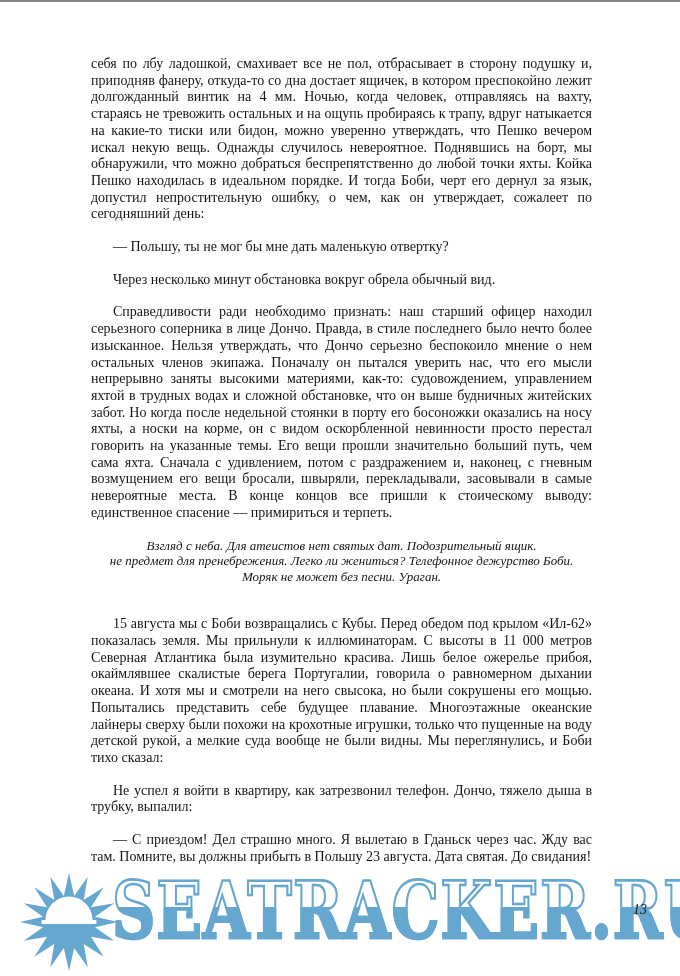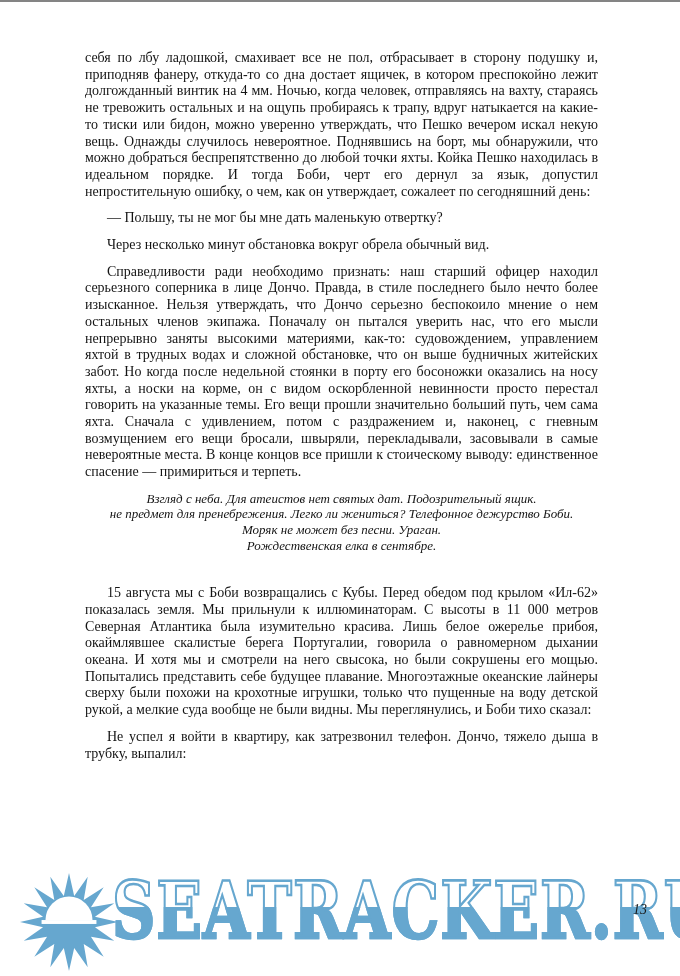--- a/index.html
+++ b/index.html
@@ -27,21 +27,21 @@
     position: absolute;
     top: 40px;
     left: 75px;
     width: 533px;
     font-size: 14px;
     line-height: 16.7px;
     text-align: justify;
   }
 
   .body-par {
-    margin: 10px;
+    margin: 16px;
     text-indent: 22px;
   }
   .body-par.no-indent { text-indent: 0; }
 
   .chapter-title {
     margin: 22px 0 16px 0;
     text-align: center;
     font-size: 16.5px;
     font-weight: bold;
     letter-spacing: 1.5px;
@@ -112,25 +112,25 @@
     <p class="body-par no-indent">себя по лбу ладошкой, смахивает все не пол, отбрасывает в сторону подушку и, приподняв фанеру, откуда-то со дна достает ящичек, в котором преспокойно лежит долгожданный винтик на 4 мм. Ночью, когда человек, отправляясь на вахту, стараясь не тревожить остальных и на ощупь пробираясь к трапу, вдруг натыкается на какие-то тиски или бидон, можно уверенно утверждать, что Пешко вечером искал некую вещь. Однажды случилось невероятное. Поднявшись на борт, мы обнаружили, что можно добраться беспрепятственно до любой точки яхты. Койка Пешко находилась в идеальном порядке. И тогда Боби, черт его дернул за язык, допустил непростительную ошибку, о чем, как он утверждает, сожалеет по сегодняшний день:</p>
     <p class="body-par">— Польшу, ты не мог бы мне дать маленькую отвертку?</p>
     <p class="body-par">Через несколько минут обстановка вокруг обрела обычный вид.</p>
     <p class="body-par">Справедливости ради необходимо признать: наш старший офицер находил серьезного соперника в лице Дончо. Правда, в стиле последнего было нечто более изысканное. Нельзя утверждать, что Дончо серьезно беспокоило мнение о нем остальных членов экипажа. Поначалу он пытался уверить нас, что его мысли непрерывно заняты высокими материями, как-то: судовождением, управлением яхтой в трудных водах и сложной обстановке, что он выше будничных житейских забот. Но когда после недельной стоянки в порту его босоножки оказались на носу яхты, а носки на корме, он с видом оскорбленной невинности просто перестал говорить на указанные темы. Его вещи прошли значительно больший путь, чем сама яхта. Сначала с удивлением, потом с раздражением и, наконец, с гневным возмущением его вещи бросали, швыряли, перекладывали, засовывали в самые невероятные места. В конце концов все пришли к стоическому выводу: единственное спасение — примириться и терпеть.</p>
 
 
     <div class="epigraph">
       <div class="epigraph-line">Взгляд с неба. Для атеистов нет святых дат. Подозрительный ящик.</div>
       <div class="epigraph-line">не предмет для пренебрежения. Легко ли жениться? Телефонное дежурство Боби.</div>
       <div class="epigraph-line">Моряк не может без песни. Ураган.</div>
-      <div class="epigraph-line">Рождественская елка в сентябре.</div>
     </div>
 
     <p class="body-par">15 августа мы с Боби возвращались с Кубы. Перед обедом под крылом «Ил-62» показалась земля. Мы прильнули к иллюминаторам. С высоты в 11 000 метров Северная Атлантика была изумительно красива. Лишь белое ожерелье прибоя, окаймлявшее скалистые берега Португалии, говорила о равномерном дыхании океана. И хотя мы и смотрели на него свысока, но были сокрушены его мощью. Попытались представить себе будущее плавание. Многоэтажные океанские лайнеры сверху были похожи на крохотные игрушки, только что пущенные на воду детской рукой, а мелкие суда вообще не были видны. Мы переглянулись, и Боби тихо сказал:</p>
     <p class="body-par">Не успел я войти в квартиру, как затрезвонил телефон. Дончо, тяжело дыша в трубку, выпалил:</p>
+    <p class="body-par">— С приездом! Дел страшно много. Я вылетаю в Гданьск через час. Жду вас там. Помните, вы должны прибыть в Польшу 23 августа. Дата святая. До свидания!</p>
   </div>
 
   <div class="page-number">13</div>
 
   <div class="watermark">
     <svg class="wm-sun" viewBox="0 0 100 100" xmlns="http://www.w3.org/2000/svg" aria-hidden="true">
       <polygon fill="#66a7cf" points="
         100,50 76.5,55.3 96.2,69.1 72.4,65.0 85.4,85.4 65.0,72.4 69.1,96.2 55.3,76.5
         50,100 44.7,76.5 30.9,96.2 35.0,72.4 14.6,85.4 27.6,65.0 3.8,69.1 23.5,55.3
         0,50 23.5,44.7 3.8,30.9 27.6,35.0 14.6,14.6 35.0,27.6 30.9,3.8 44.7,23.5

